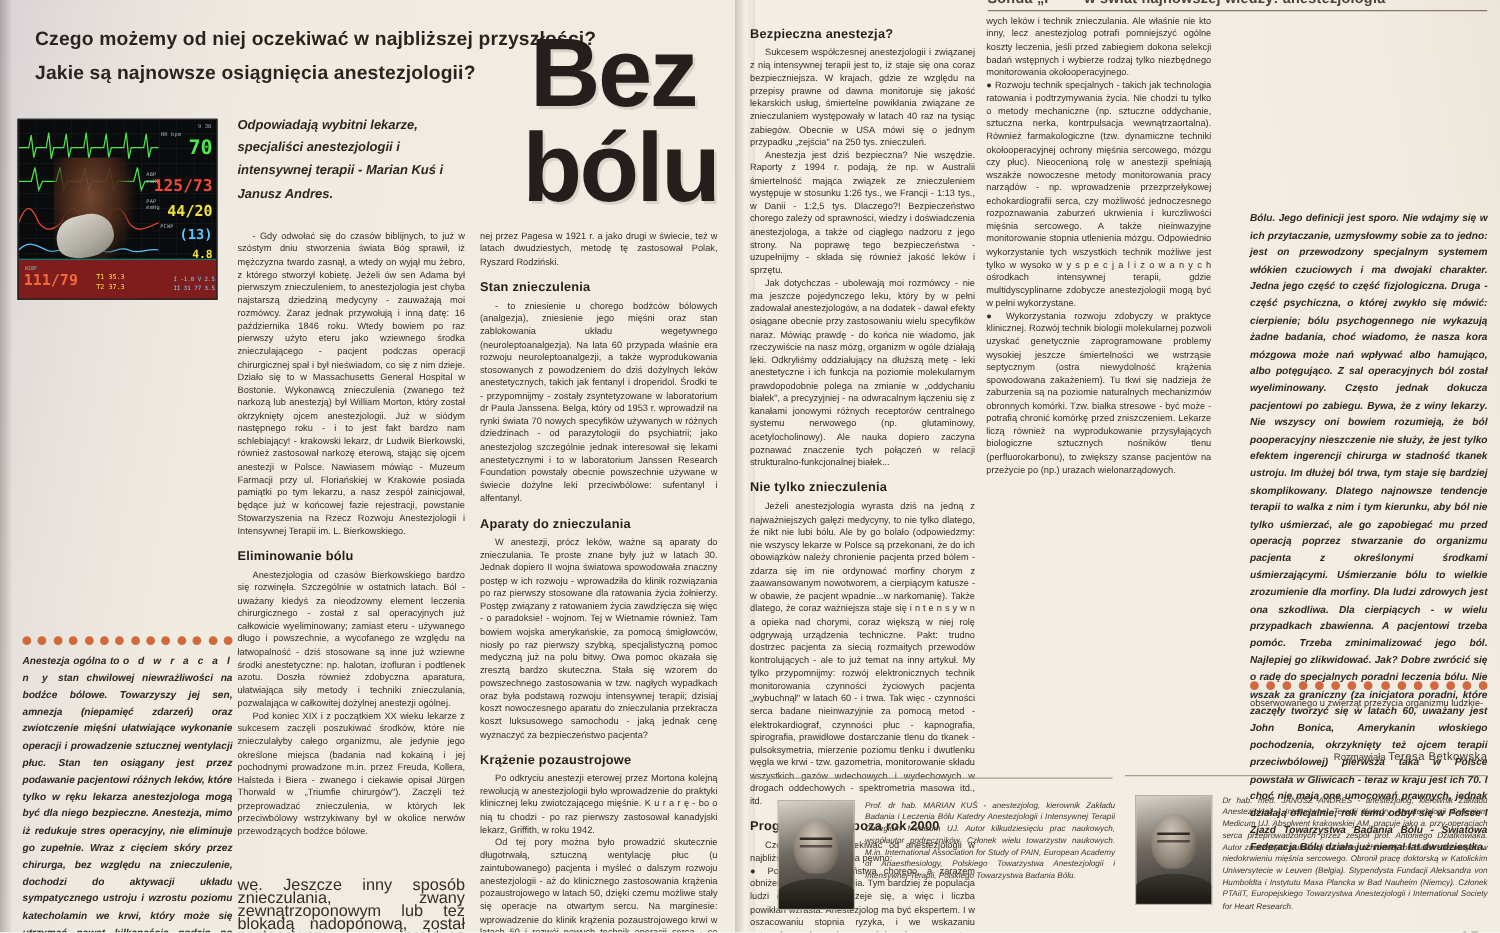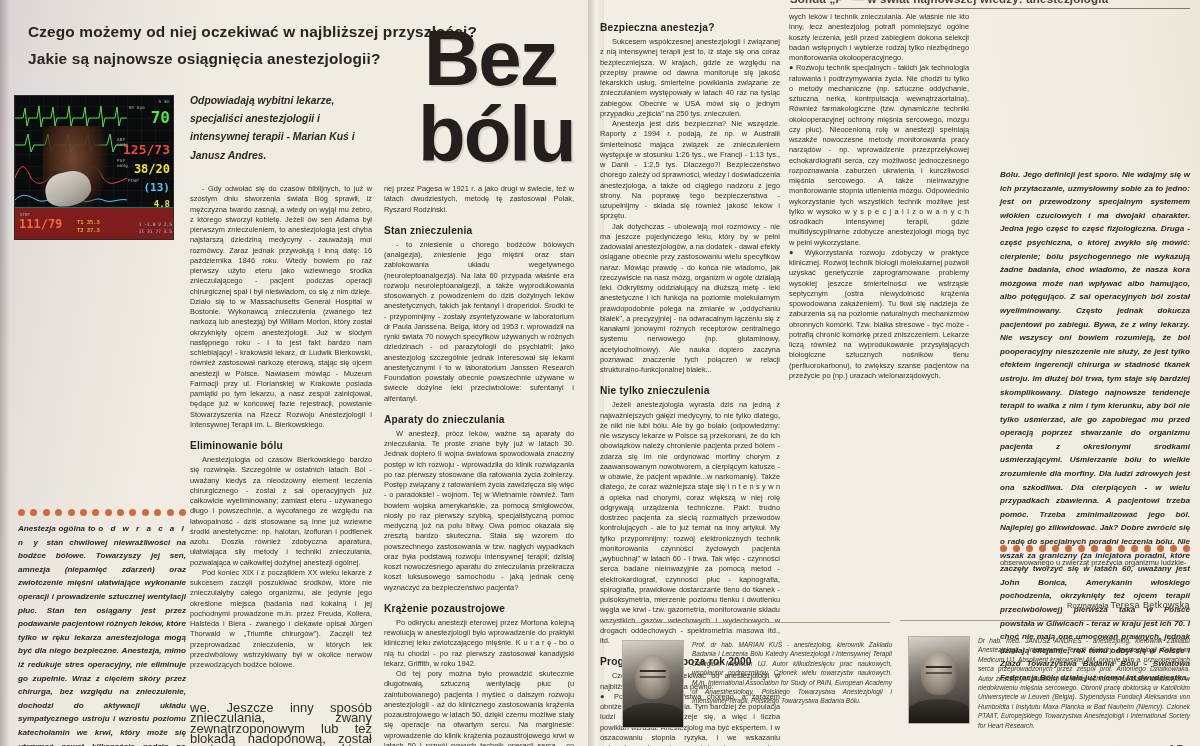--- a/index.html
+++ b/index.html
@@ -273,21 +273,21 @@
       <path fill="none" stroke="#ef4a32" stroke-width="1" d="M0,78 C6,62 10,64 16,78 C22,86 28,84 34,78 C40,62 46,64 52,78 C58,86 64,84 70,78 C76,62 82,64 88,78 C94,86 100,84 112,78"></path>
       <path fill="none" stroke="#56c8ff" stroke-width="1" d="M0,100 C8,92 14,96 22,100 C30,104 36,96 44,100 C52,104 58,94 66,100 C74,105 80,96 88,100 C96,104 104,98 112,100"></path>
       <polyline fill="none" stroke="#e6e6e6" stroke-width="1" points="0,130 6,130 8,116 22,116 24,130 34,130 36,116 50,116 52,130 62,130 64,116 78,116 80,130 90,130 92,116 106,116 108,130 112,130"></polyline>
     </svg>
     <div class="mon-side">
       <div class="mon-lbl l-hr">HR bpm</div>
       <div class="mon-val v-hr">70</div>
       <div class="mon-lbl l-abp">ABP mmHg</div>
       <div class="mon-val v-abp">125/73</div>
       <div class="mon-lbl l-pap">PAP mmHg</div>
-      <div class="mon-val v-pap">38/20</div>
+      <div class="mon-val v-pap">44/20</div>
       <div class="mon-lbl l-wed">PCWP</div>
       <div class="mon-val v-wed">(13)</div>
       <div class="mon-val v-co">4.8</div>
     </div>
     <div class="mon-top-right">9 30</div>
     <div class="mask-face"></div>
     <div class="mask-cloth"></div>
     <div class="mon-bottom">
       <div class="nibp-lbl">NIBP</div>
       <div class="nibp">111/79</div>

